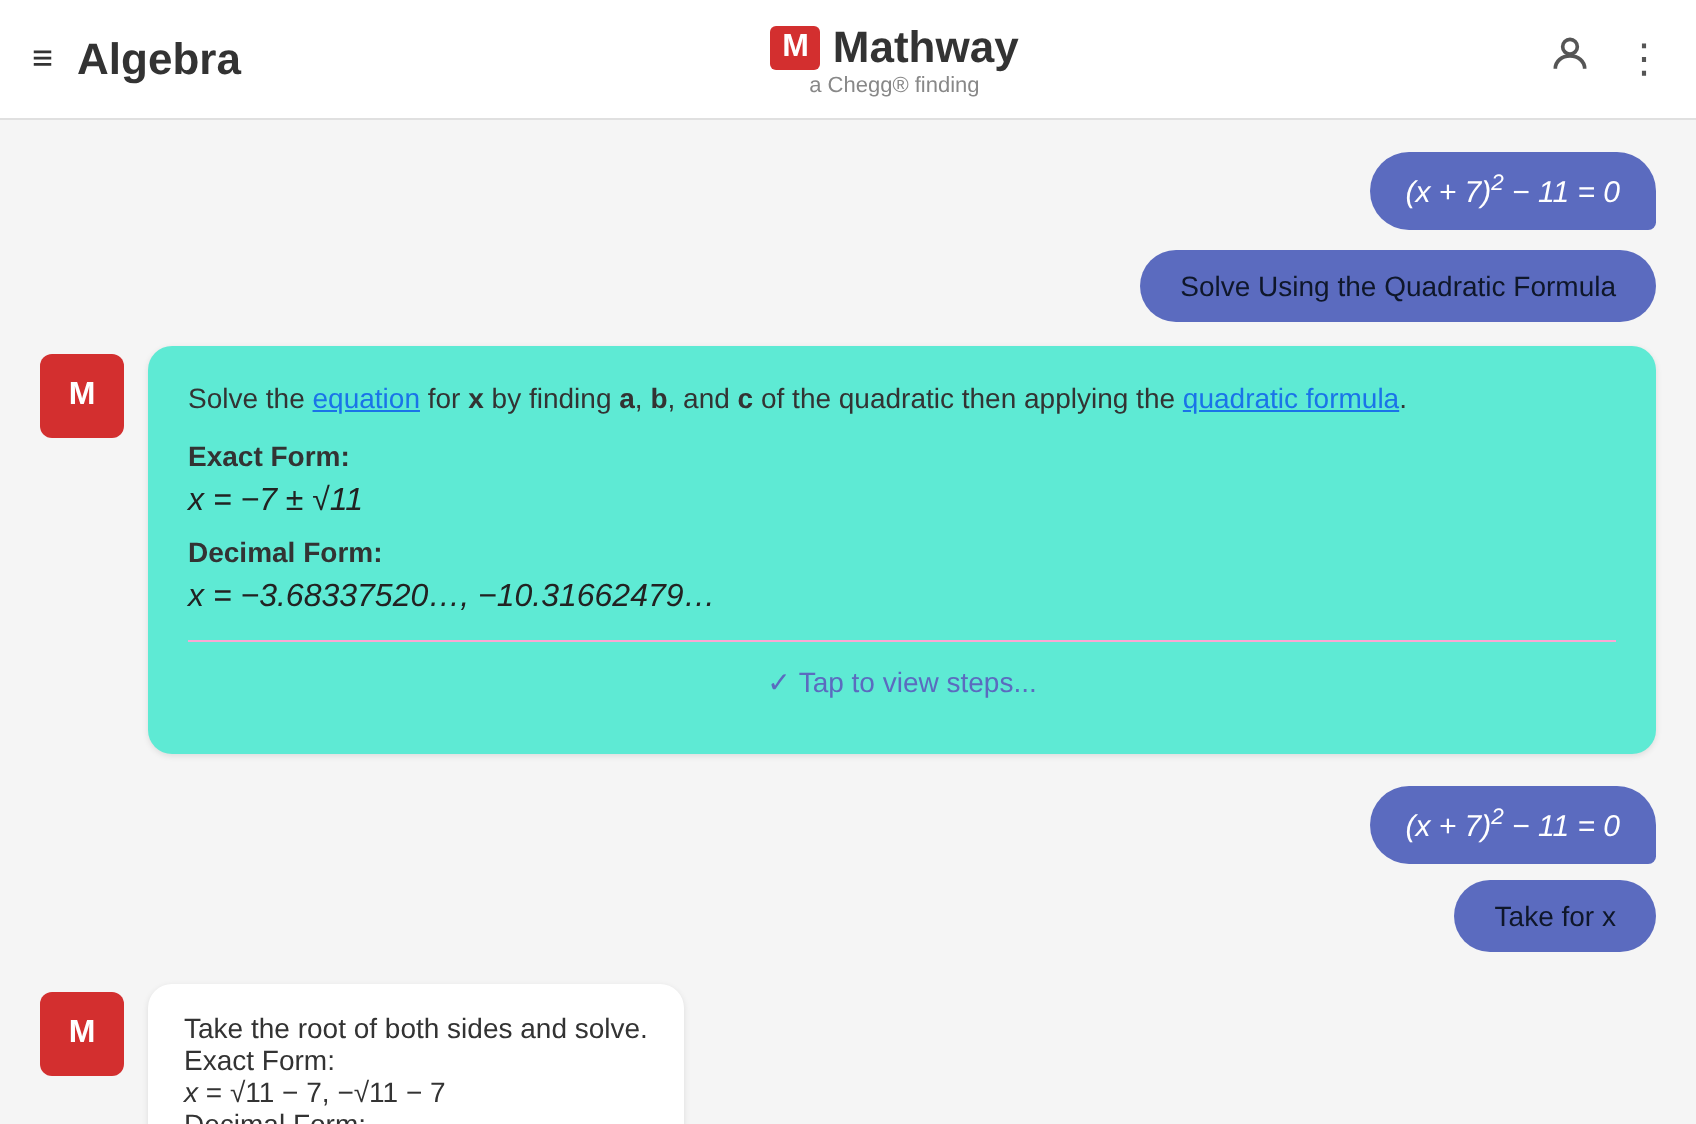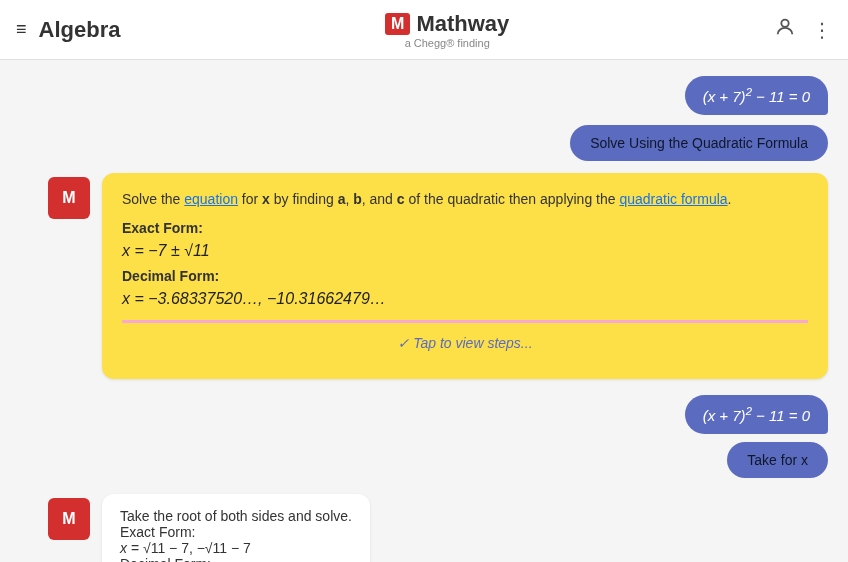--- a/index.html
+++ b/index.html
@@ -74,21 +74,20 @@
       color: #555;
       cursor: pointer;
     }
 
     
     .chat-area {
       padding: 16px 20px;
       height: calc(562px - 60px);
       overflow-y: auto;
       background: #f5f5f5;
-      margin-left: 28px;
     }
 
     
     .user-bubble-container {
       display: flex;
       justify-content: flex-end;
       margin-bottom: 10px;
     }
     .user-bubble {
       background: #5b6bbf;
@@ -128,21 +127,21 @@
       display: flex;
       align-items: center;
       justify-content: center;
       color: white;
       font-weight: bold;
       font-size: 16px;
       flex-shrink: 0;
       margin-top: 4px;
     }
     .bot-bubble {
-      background: #fde047;
+      background: #5eead4;
       border-radius: 12px;
       padding: 16px 20px;
       flex: 1;
       font-size: 14px;
       color: #333;
       box-shadow: 0 1px 3px rgba(0,0,0,0.1);
     }
     .bot-bubble p {
       margin-bottom: 10px;
       line-height: 1.5;
@@ -162,23 +161,22 @@
       font-weight: 600;
       margin-top: 8px;
       margin-bottom: 4px;
     }
     .tap-steps {
       text-align: center;
       padding: 12px;
       color: #5b6bbf;
       font-size: 14px;
       cursor: pointer;
-      border-top: 3px solid #f9a8d4;
+      border-top: 1px solid #f9a8d4;
       margin-top: 12px;
-      font-style: italic;
     }
     .tap-steps .check-icon {
       color: #5b6bbf;
       margin-right: 4px;
     }
 
     
     .second-query {
       display: flex;
       flex-direction: column;

